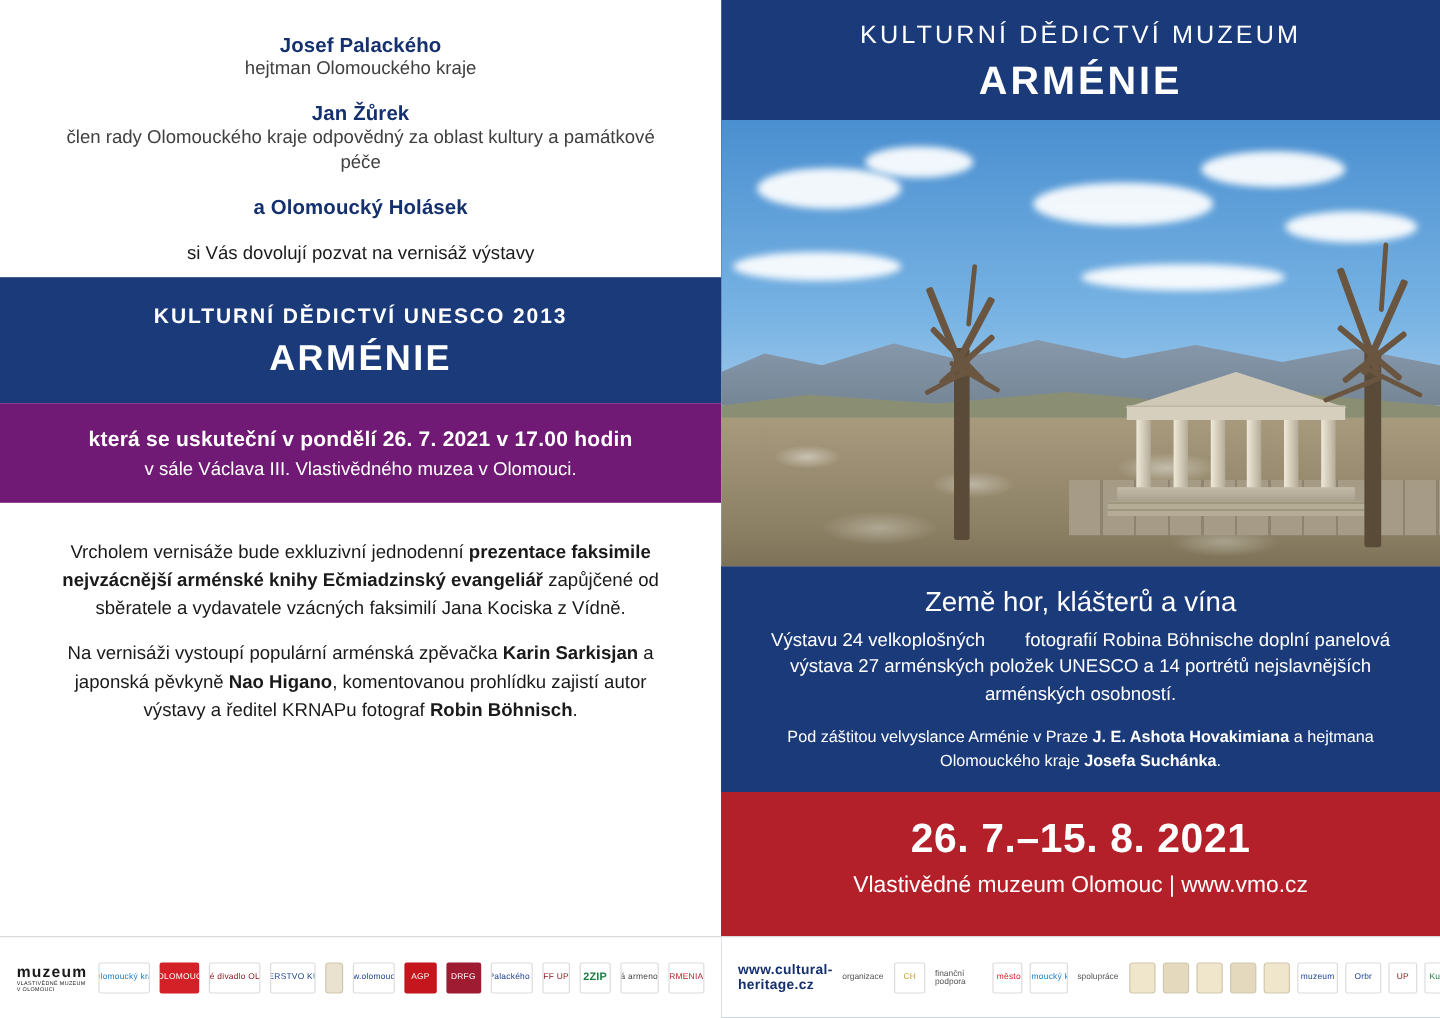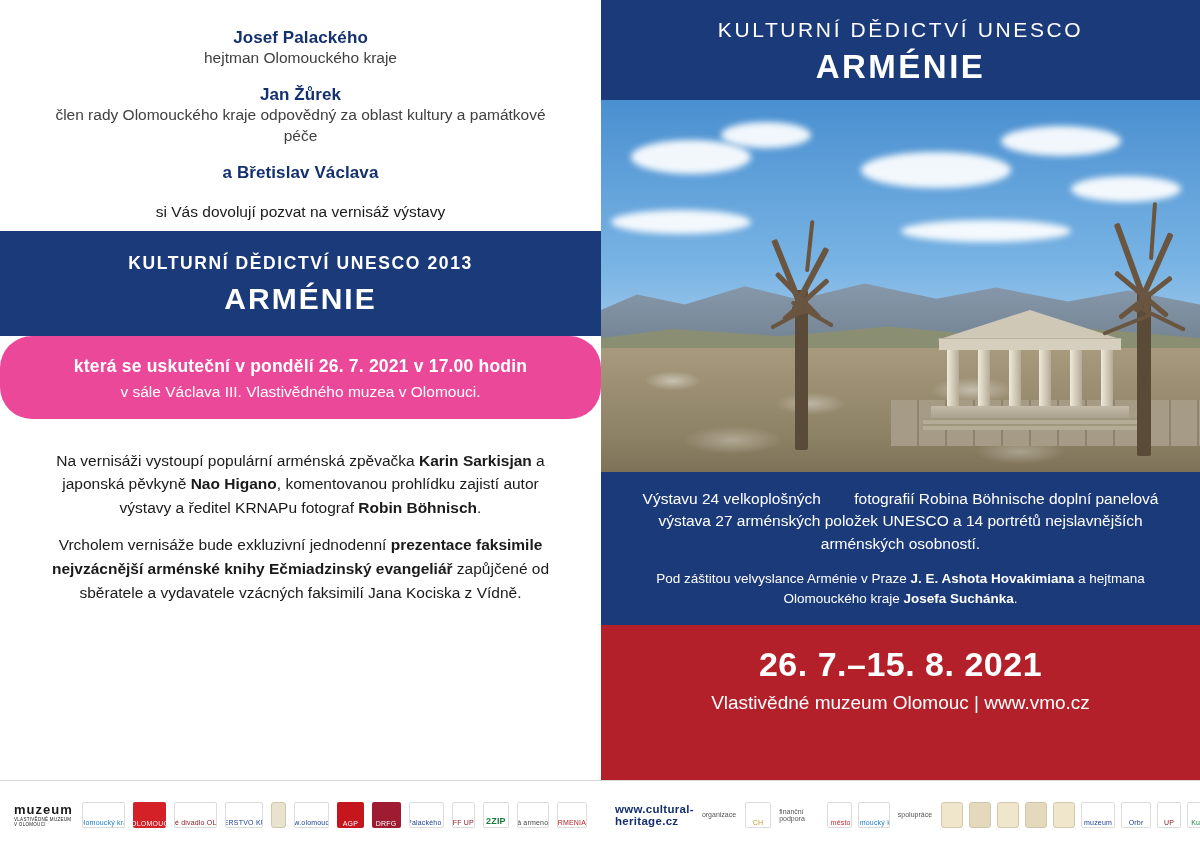--- a/index.html
+++ b/index.html
@@ -42,25 +42,24 @@
     padding:22px 10px 20px 10px;
   }
   .blue-band .bb-top {
     font-size:17.5px; letter-spacing:1.6px; font-weight:bold;
   }
   .blue-band .bb-main {
     font-size:30px; font-weight:bold; letter-spacing:2px; margin-top:8px;
   }
 
   .red-band {
-    background:#ec4899;
+    background:#701a75;
     color:#ffffff;
     text-align:center;
     padding:20px 10px 18px 10px;
-    border-radius:32px;
   }
   .red-band .rb-main {
     font-size:17.5px; font-weight:bold; letter-spacing:0.2px;
   }
   .red-band .rb-sub {
     font-size:15.5px; margin-top:6px;
   }
 
   .body-text {
     padding:30px 46px 0 46px;
@@ -194,21 +193,21 @@
     height:68px; width:599px;
     background:#fff;
     border-top:1px solid #d9d9d9;
     display:flex; align-items:center; justify-content:space-between;
     padding:0 14px; gap:8px;
   }
   .rl-url { font-size:11.5px; font-weight:bold; color:#14306e; letter-spacing:0.3px; }
 
   
   .logo {
-    height:26px; display:flex; align-items:flex-end; justify-content:center;
+    height:26px; display:flex; align-items:center; justify-content:center;
     font-size:7px; color:#fff; border-radius:2px; padding:0 4px;
     text-align:center; line-height:1.05; letter-spacing:0.2px;
     white-space:nowrap; overflow:hidden;
   }
   .logo-group { display:flex; align-items:center; gap:6px; }
   .logo-cap { font-size:7px; color:#555; margin-right:3px; }
   .mz { font-size:13px; font-weight:bold; color:#1a1a1a; letter-spacing:1px; }
   .mz small { display:block; font-size:4.5px; letter-spacing:0.3px; font-weight:normal; }
   .seal { width:22px; height:26px; border-radius:3px; }
 </style>
@@ -219,37 +218,37 @@
 
   <div class="left">
 
     <div class="invite-block">
       <div class="invite-name">Josef Palackého</div>
       <div class="invite-role">hejtman Olomouckého kraje</div>
       <div class="sp14"></div>
       <div class="invite-name">Jan Žůrek</div>
       <div class="invite-role">člen rady Olomouckého kraje odpovědný za oblast kultury a památkové péče</div>
       <div class="sp14"></div>
-      <div class="invite-name">a Břetislav Václava</div>
+      <div class="invite-name">a Olomoucký Holásek</div>
       <div class="invite-lead">si Vás dovolují pozvat na vernisáž výstavy</div>
     </div>
 
     <div class="blue-band">
       <div class="bb-top">KULTURNÍ DĚDICTVÍ UNESCO 2013</div>
       <div class="bb-main">ARMÉNIE</div>
     </div>
 
     <div class="red-band">
       <div class="rb-main">která se uskuteční v pondělí 26. 7. 2021 v 17.00 hodin</div>
       <div class="rb-sub">v sále Václava III. Vlastivědného muzea v Olomouci.</div>
     </div>
 
     <div class="body-text">
+      <p>Vrcholem vernisáže bude exkluzivní jednodenní <b>prezentace faksimile nejvzácnější arménské knihy Ečmiadzinský evangeliář</b> zapůjčené od sběratele a vydavatele vzácných faksimilí Jana Kociska z Vídně.</p>
       <p>Na vernisáži vystoupí populární arménská zpěvačka <b>Karin Sarkisjan</b> a japonská pěvkyně <b>Nao Higano</b>, komentovanou prohlídku zajistí autor výstavy a ředitel KRNAPu fotograf <b>Robin Böhnisch</b>.</p>
-      <p>Vrcholem vernisáže bude exkluzivní jednodenní <b>prezentace faksimile nejvzácnější arménské knihy Ečmiadzinský evangeliář</b> zapůjčené od sběratele a vydavatele vzácných faksimilí Jana Kociska z Vídně.</p>
     </div>
 
     <div class="left-logos">
       <div class="mz">
         <span>muzeum</span>
         <small>VLASTIVĚDNÉ MUZEUM V OLOMOUCI</small>
       </div>
       <div class="logo" style="background:#ffffff;color:#1a7bc4;border:1px solid #dcdcdc;">
         <span>Olomoucký kraj</span>
       </div>
@@ -286,21 +285,21 @@
       </div>
       <div class="logo" style="background:#ffffff;color:#b4202a;border:1px solid #dcdcdc;width:40px;">
         <span>ARMENIAN</span>
       </div>
     </div>
   </div>
 
   <div class="right">
 
     <div class="r-head">
-      <div class="rh-top">KULTURNÍ DĚDICTVÍ UNESCO</div>
+      <div class="rh-top">KULTURNÍ DĚDICTVÍ MUZEUM</div>
       <div class="rh-main">ARMÉNIE</div>
     </div>
 
     <div class="photo" title="">
       <div class="sky"></div>
       <div class="cloud" style="left:30px;  top:40px;  width:120px; height:34px;"></div>
       <div class="cloud" style="left:120px; top:22px;  width:90px;  height:26px;"></div>
       <div class="cloud" style="left:260px; top:52px;  width:150px; height:36px;"></div>
       <div class="cloud" style="left:400px; top:26px;  width:120px; height:30px;"></div>
       <div class="cloud" style="left:470px; top:76px;  width:110px; height:26px;"></div>
@@ -344,20 +343,21 @@
         <div class="branch" style="left:74px; top:22px; width:6px; height:92px; transform:rotate(-20deg);"></div>
         <div class="branch" style="left:46px; top:56px; width:5px; height:66px; transform:rotate(52deg);"></div>
         <div class="branch" style="left:94px; top:52px; width:5px; height:68px; transform:rotate(-50deg);"></div>
         <div class="branch" style="left:30px; top:86px; width:4px; height:52px; transform:rotate(68deg);"></div>
         <div class="branch" style="left:112px;top:80px; width:4px; height:54px; transform:rotate(-64deg);"></div>
         <div class="branch" style="left:78px; top:6px;  width:4px; height:58px; transform:rotate(4deg);"></div>
       </div>
     </div>
 
     <div class="r-mid">
+      <div class="m1">Země hor, klášterů a vína</div>
       <div class="m2">Výstavu 24 velkoplošných <b>fotografií Robina Böhnische</b> doplní panelová výstava 27 arménských položek UNESCO a 14 portrétů nejslavnějších arménských osobností.</div>
       <div class="m3">Pod záštitou velvyslance Arménie v Praze <b>J. E. Ashota Hovakimiana</b> a hejtmana Olomouckého kraje <b>Josefa Suchánka</b>.</div>
     </div>
 
     <div class="r-red">
       <div class="d1">26. 7.–15. 8. 2021</div>
       <div class="d2">Vlastivědné muzeum Olomouc  |  www.vmo.cz</div>
     </div>
 
     <div class="right-logos">

